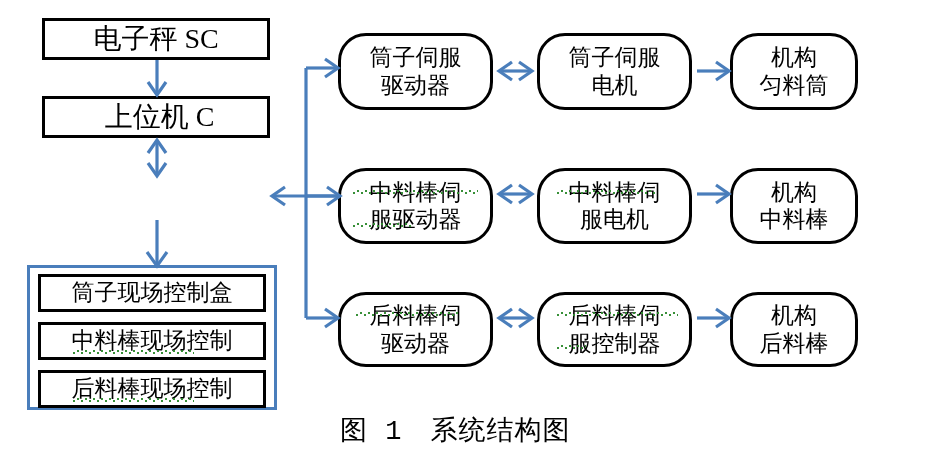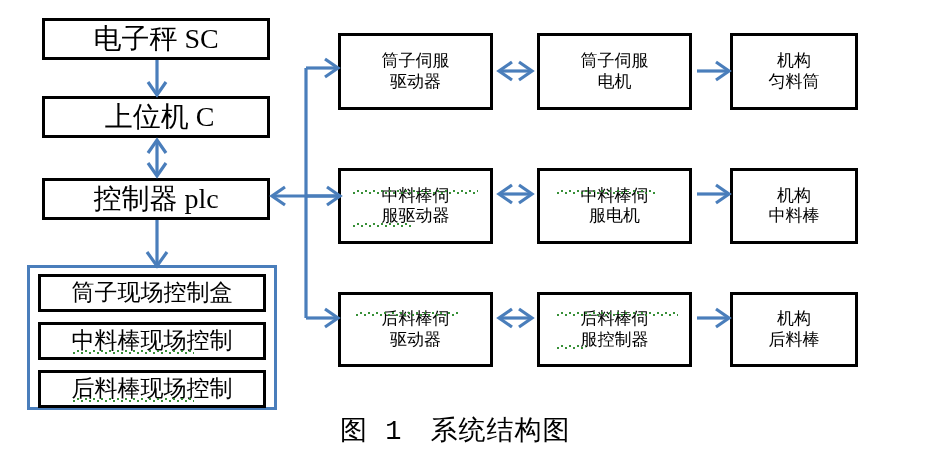--- a/index.html
+++ b/index.html
@@ -39,21 +39,21 @@
     white-space: pre-line;
   }
 
   
   .left-box { font-size: 28px; }
 
   
   .group-box { font-size: 23px; }
 
   
-  .rbox { font-size: 17px; }
+  .rbox { font-size: 23px; border-radius: 28px; }
   .rbox.bold { font-weight: normal; margin-top: 12px; }
 
   
   .group-frame {
     position: absolute;
     box-sizing: border-box;
     border: 3px solid #4a7ebb;
     background: #ffffff;
   }
 
@@ -104,23 +104,20 @@
 <div id="canvas">
 
   <div class="box left-box" style="left:42px; top:18px; width:228px; height:42px;">
     <span class="lbl">电子秤 SC</span>
   </div>
 
   <div class="box left-box" style="left:42px; top:96px; width:228px; height:42px;padding-left:7px;">
     <span class="lbl">上位机 C</span>
   </div>
 
-  <div class="box left-box" style="left:42px; top:178px; width:228px; height:42px;">
-    <span class="lbl">控制器 plc</span>
-  </div>
 
   <div class="group-frame" style="left:27px; top:265px; width:250px; height:145px;"></div>
 
   <div class="box group-box" style="left:38px; top:274px; width:228px; height:38px;">
     <span class="lbl">筒子现场控制盒</span>
   </div>
   <div class="box group-box" style="left:38px; top:322px; width:228px; height:38px;">
     <span class="lbl">中料棒现场控制</span>
   </div>
   <div class="sq" style="left:72px; top:350px; width:122px;"></div>

